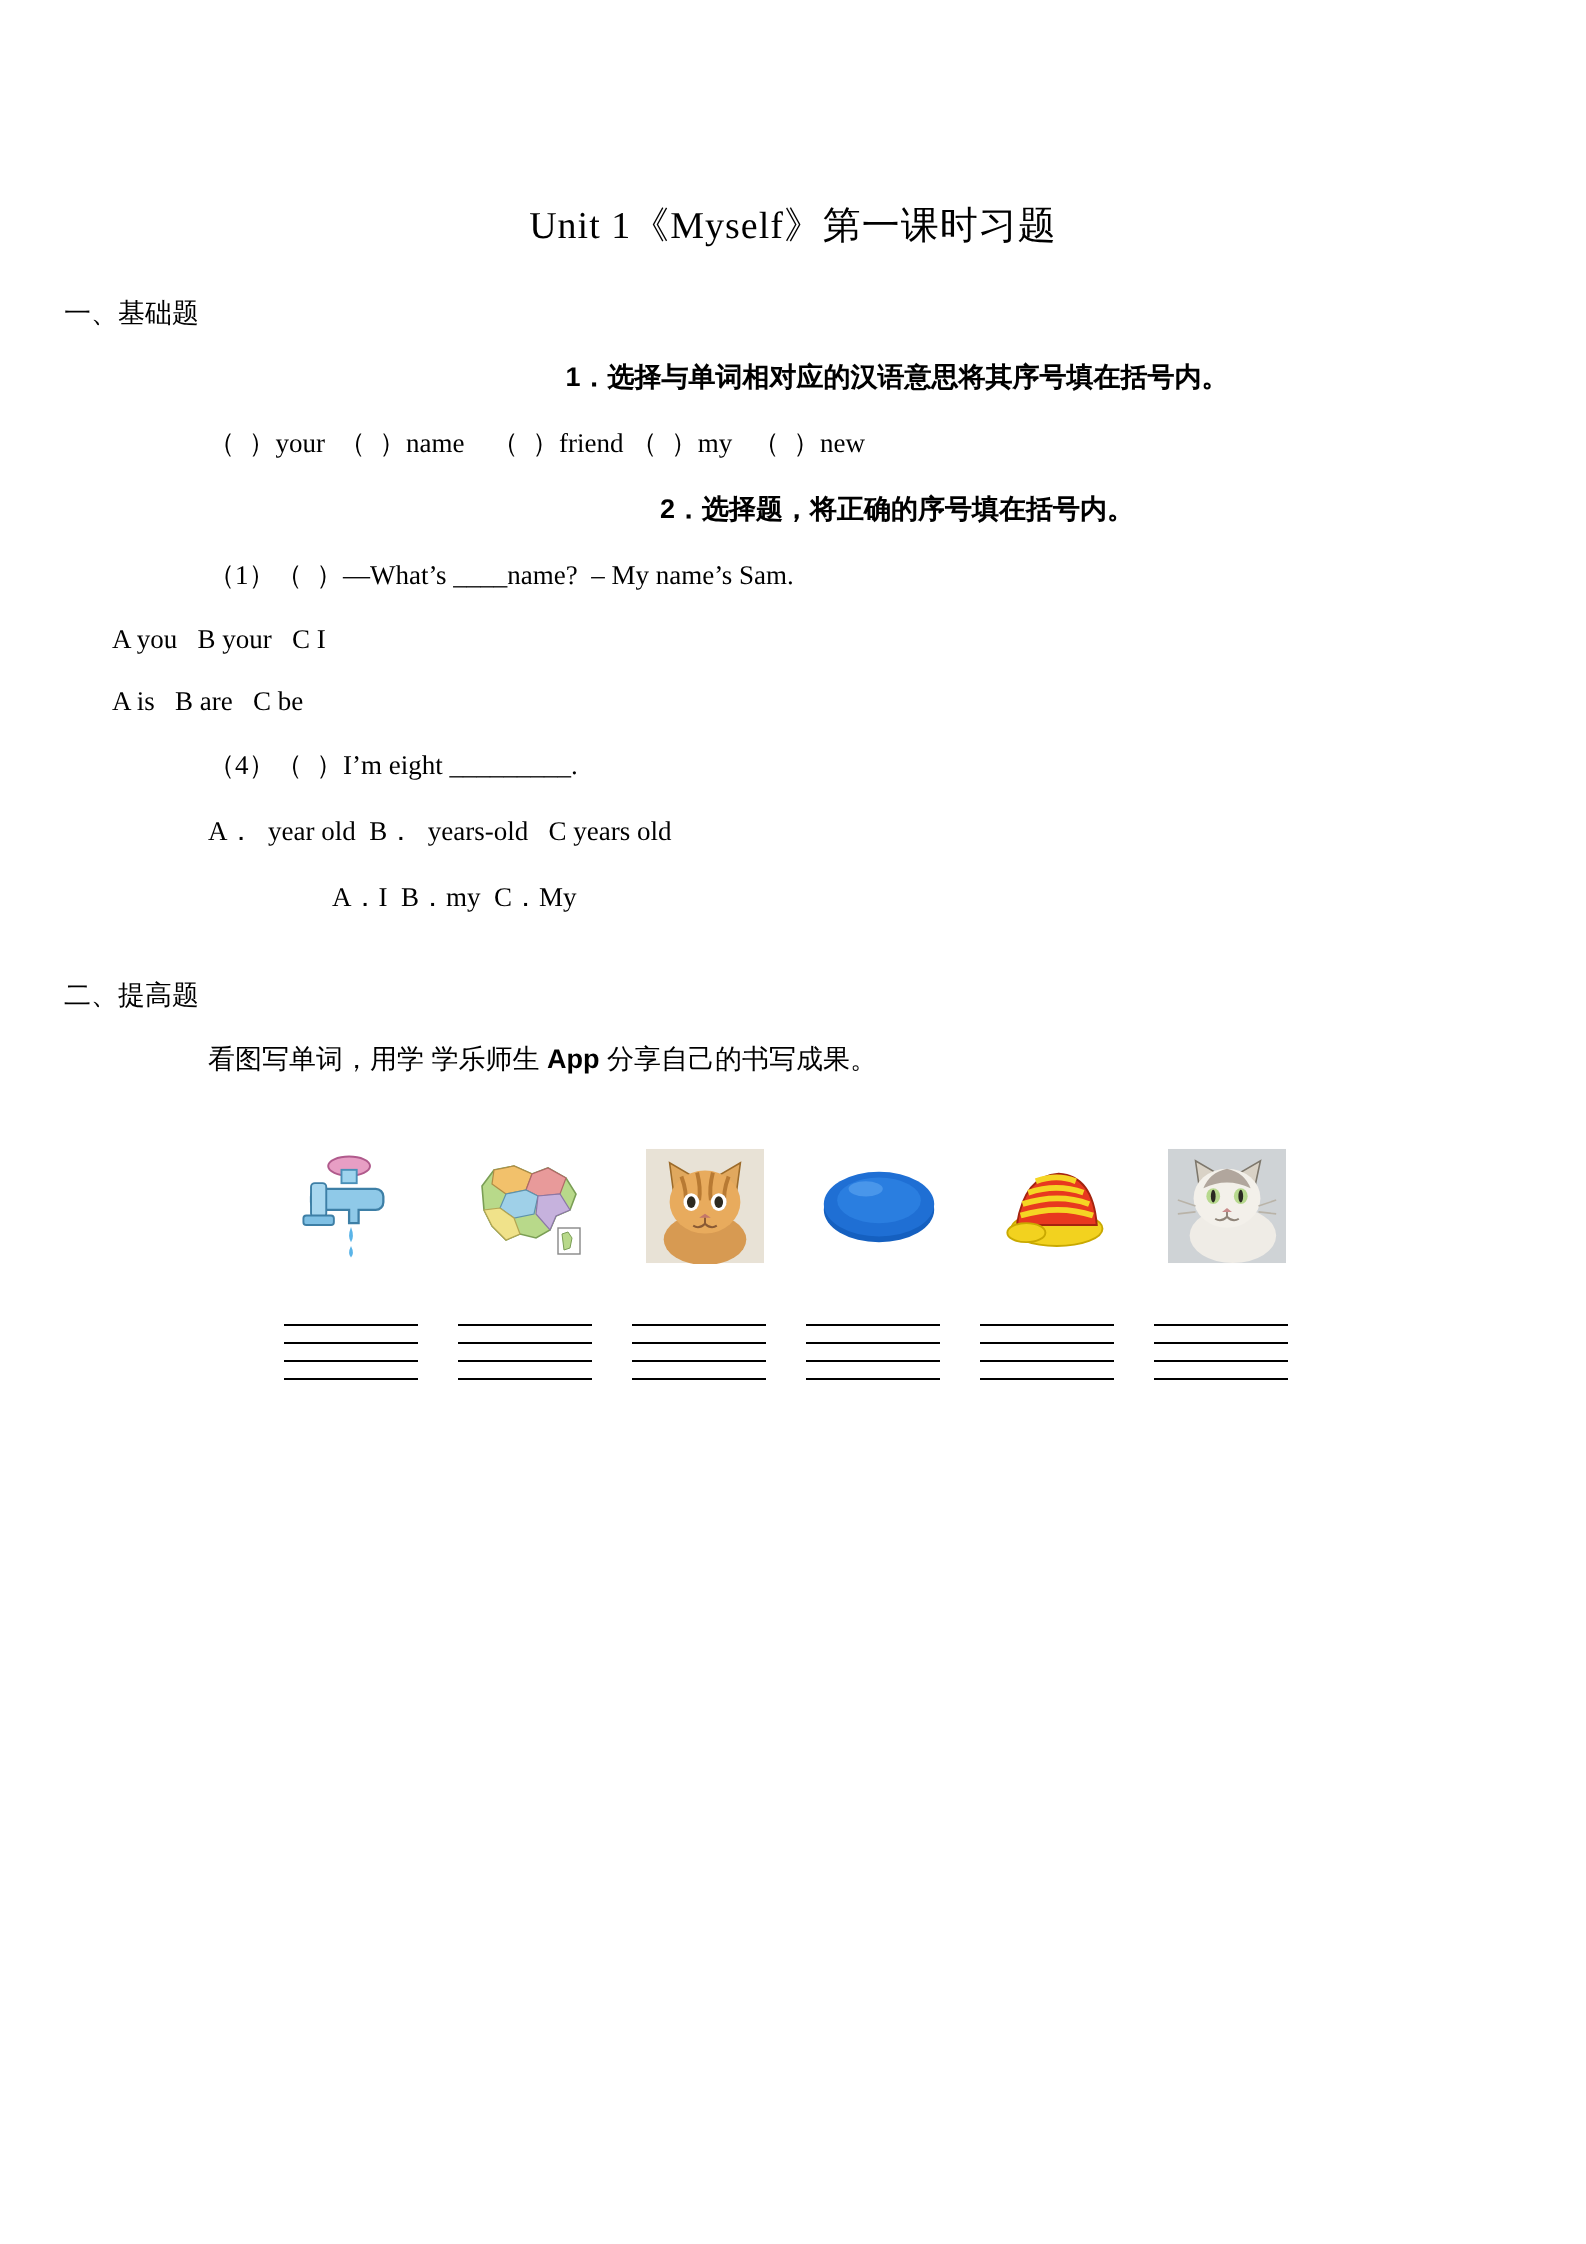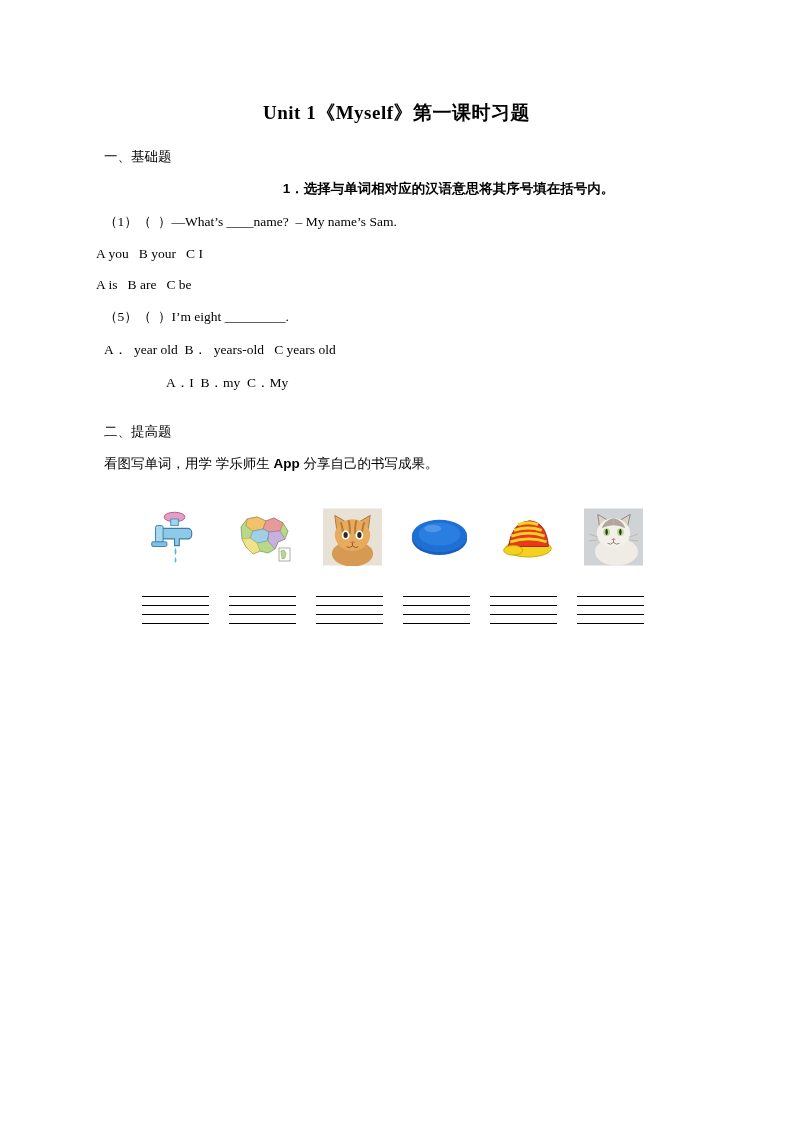--- a/index.html
+++ b/index.html
@@ -18,49 +18,49 @@
   .page {
     position: relative;
     width: 793px;
     height: 1122px;
     box-sizing: border-box;
     padding: 0;
   }
   .title {
     text-align: center;
     font-family: "Liberation Serif", serif;
-    font-weight: bold;
+    font-weight: normal;
     font-size: 19px;
     margin-top: 100px;
     margin-bottom: 22px;
     letter-spacing: 0.5px;
   }
   .section-head {
     font-size: 13.5px;
     font-family: "Liberation Sans", sans-serif;
-    margin-left: 104px;
+    margin-left: 32px;
     margin-bottom: 14px;
     font-weight: normal;
   }
   .q-title {
     font-size: 13.5px;
     font-family: "Liberation Sans", sans-serif;
     font-weight: bold;
     margin-left: 104px;
     margin-bottom: 15px;
     text-align: center;
   }
   .line {
     font-size: 13.5px;
     margin-left: 104px;
     margin-bottom: 15px;
     white-space: pre;
   }
   .line.indent2 {
-    margin-left: 96px;
+    margin-left: 56px;
   }
   .line.indent3 {
   }
   .line.indent-sub {
     margin-left: 166px;
     font-family: Liberation Serif, serif;
   }
   .line.sans {
     font-family: "Liberation Sans", sans-serif;
   }
@@ -110,25 +110,27 @@
 </head>
 <body>
 
 <div class="page">
 
   <div class="title">Unit 1《Myself》第一课时习题</div>
 
   <div class="section-head">一、基础题</div>
 
   <div class="q-title">1．选择与单词相对应的汉语意思将其序号填在括号内。</div>
-
+  <div class="line">（  ）your  （  ）name    （  ）friend （  ）my   （  ）new</div>
+
+  <div class="q-title">2．选择题，将正确的序号填在括号内。</div>
   <div class="line">（1）（  ）—What’s ____name?  – My name’s Sam.</div>
   <div class="line indent2">A you   B your   C I</div>
   <div class="line indent2">A is   B are   C be</div>
-  <div class="line">（5）（  ）I’m eight _________.</div>
+  <div class="line">（4）（  ）I’m eight _________.</div>
   <div class="line indent3">A．  year old  B．  years-old   C years old</div>
   <div class="line indent-sub">A．I  B．my  C．My</div>
 
   <div class="spacer-lg"></div>
 
   <div class="section-head">二、提高题</div>
 
   <div class="line sans"><span>看图写单词，用学 学乐师生 </span><span class="bold-mix">App</span><span> 分享自己的书写成果。</span></div>
 
   <div class="images-row">

